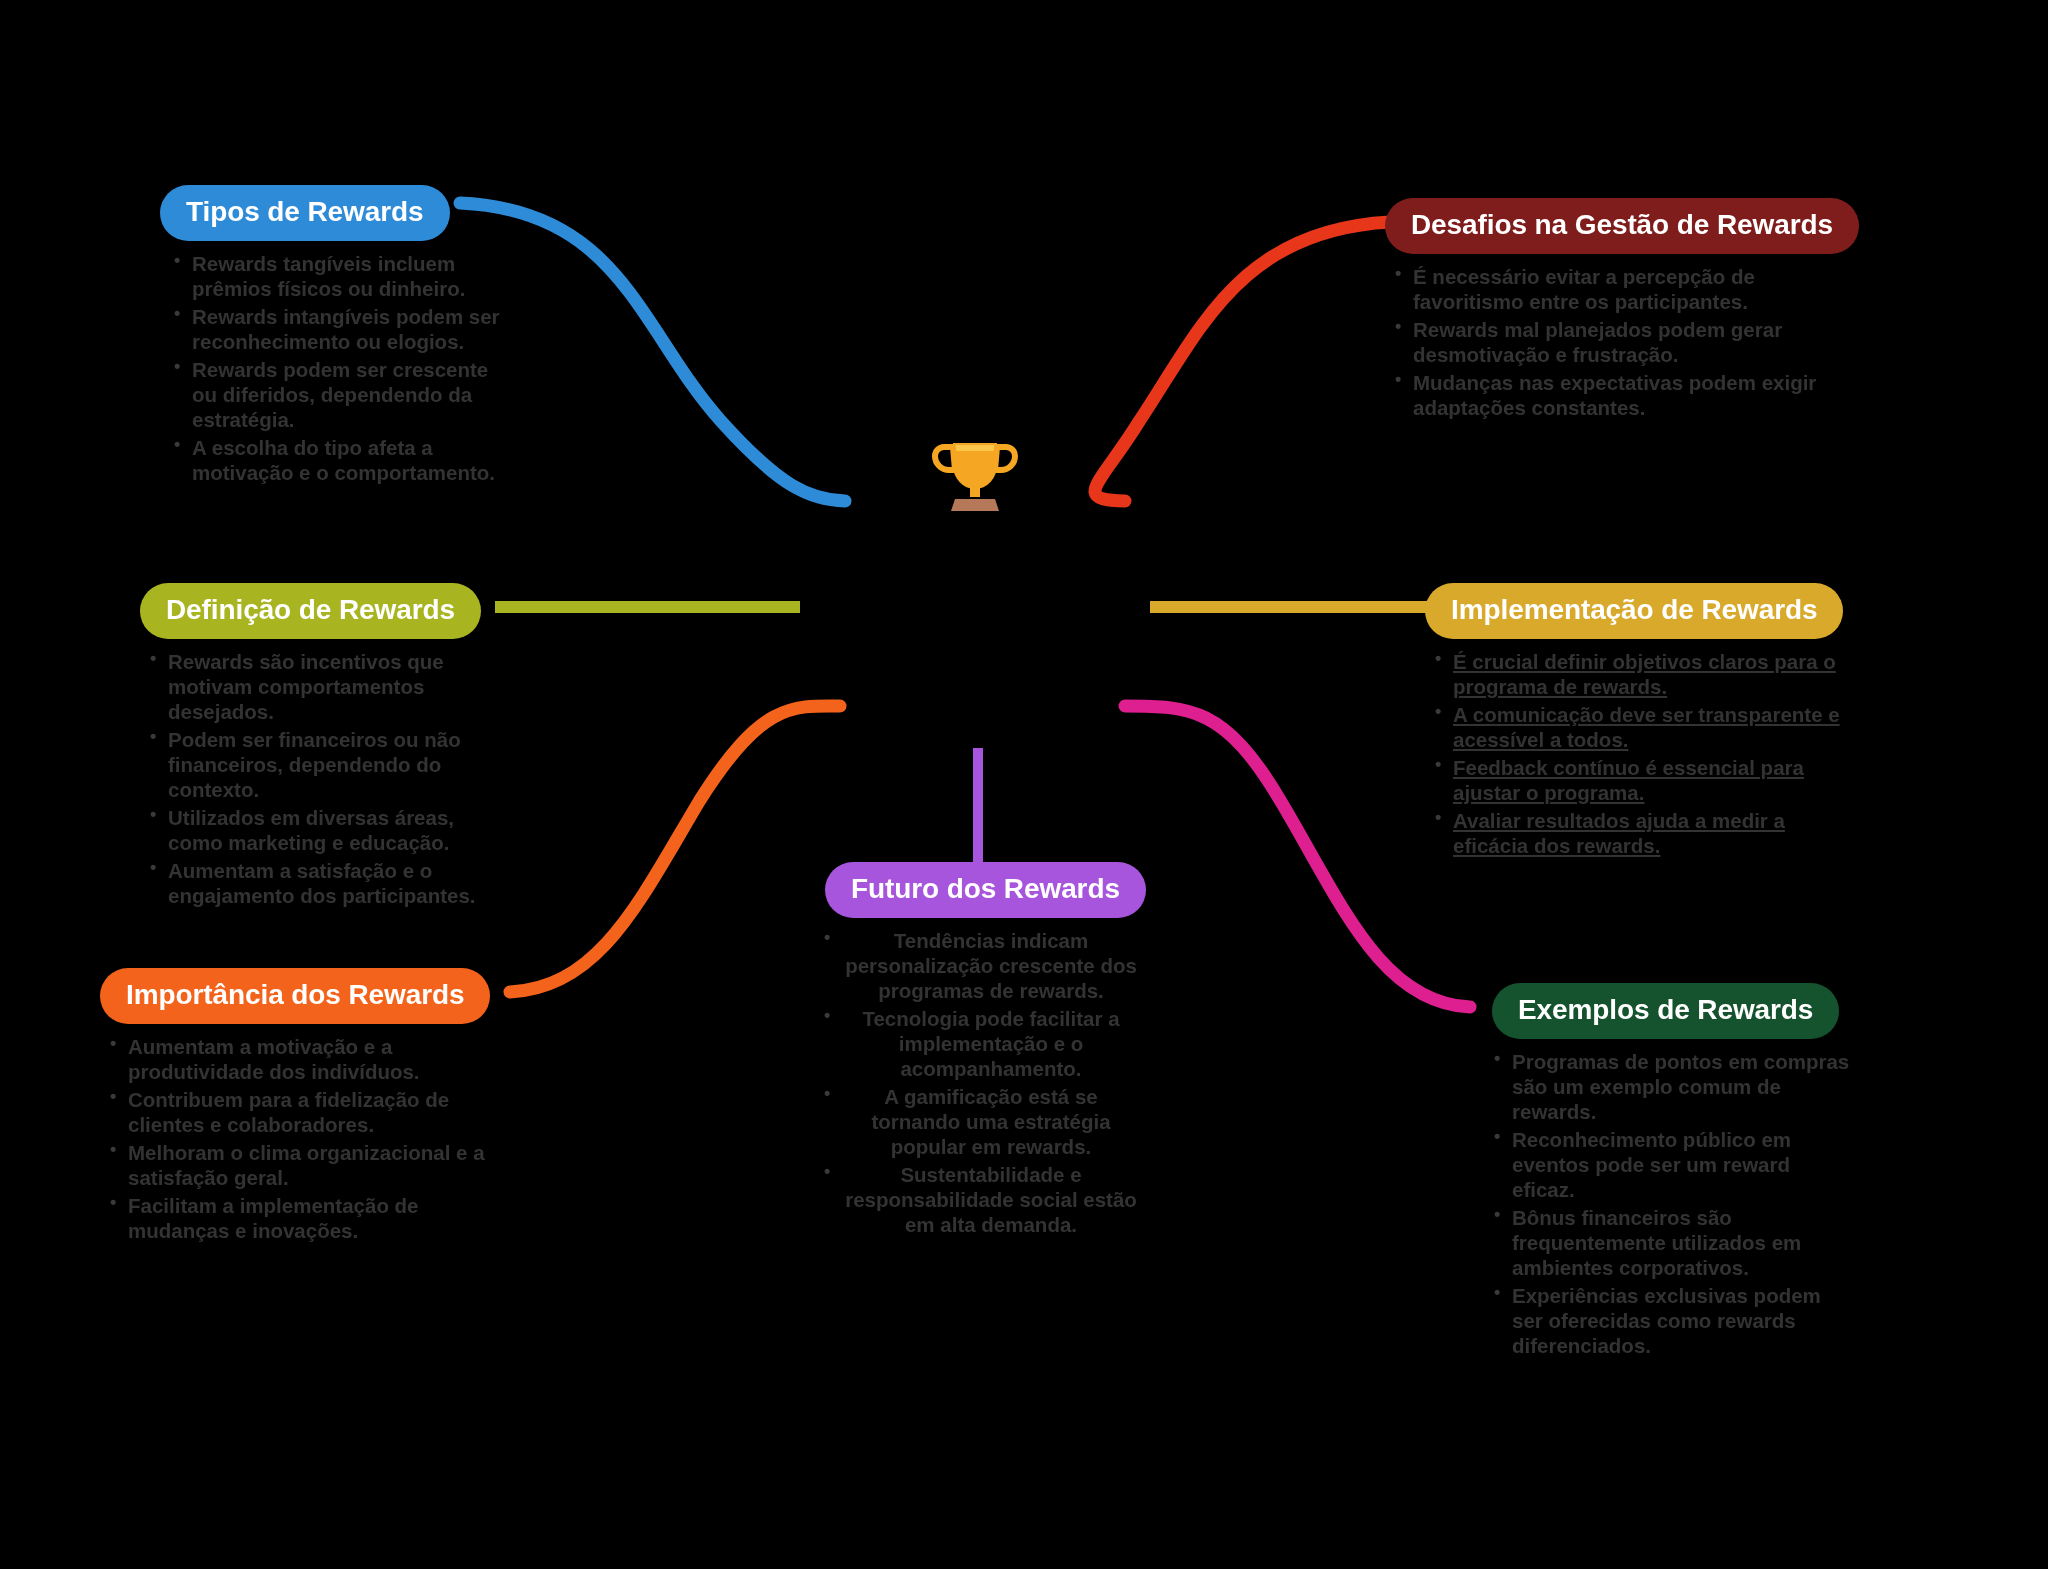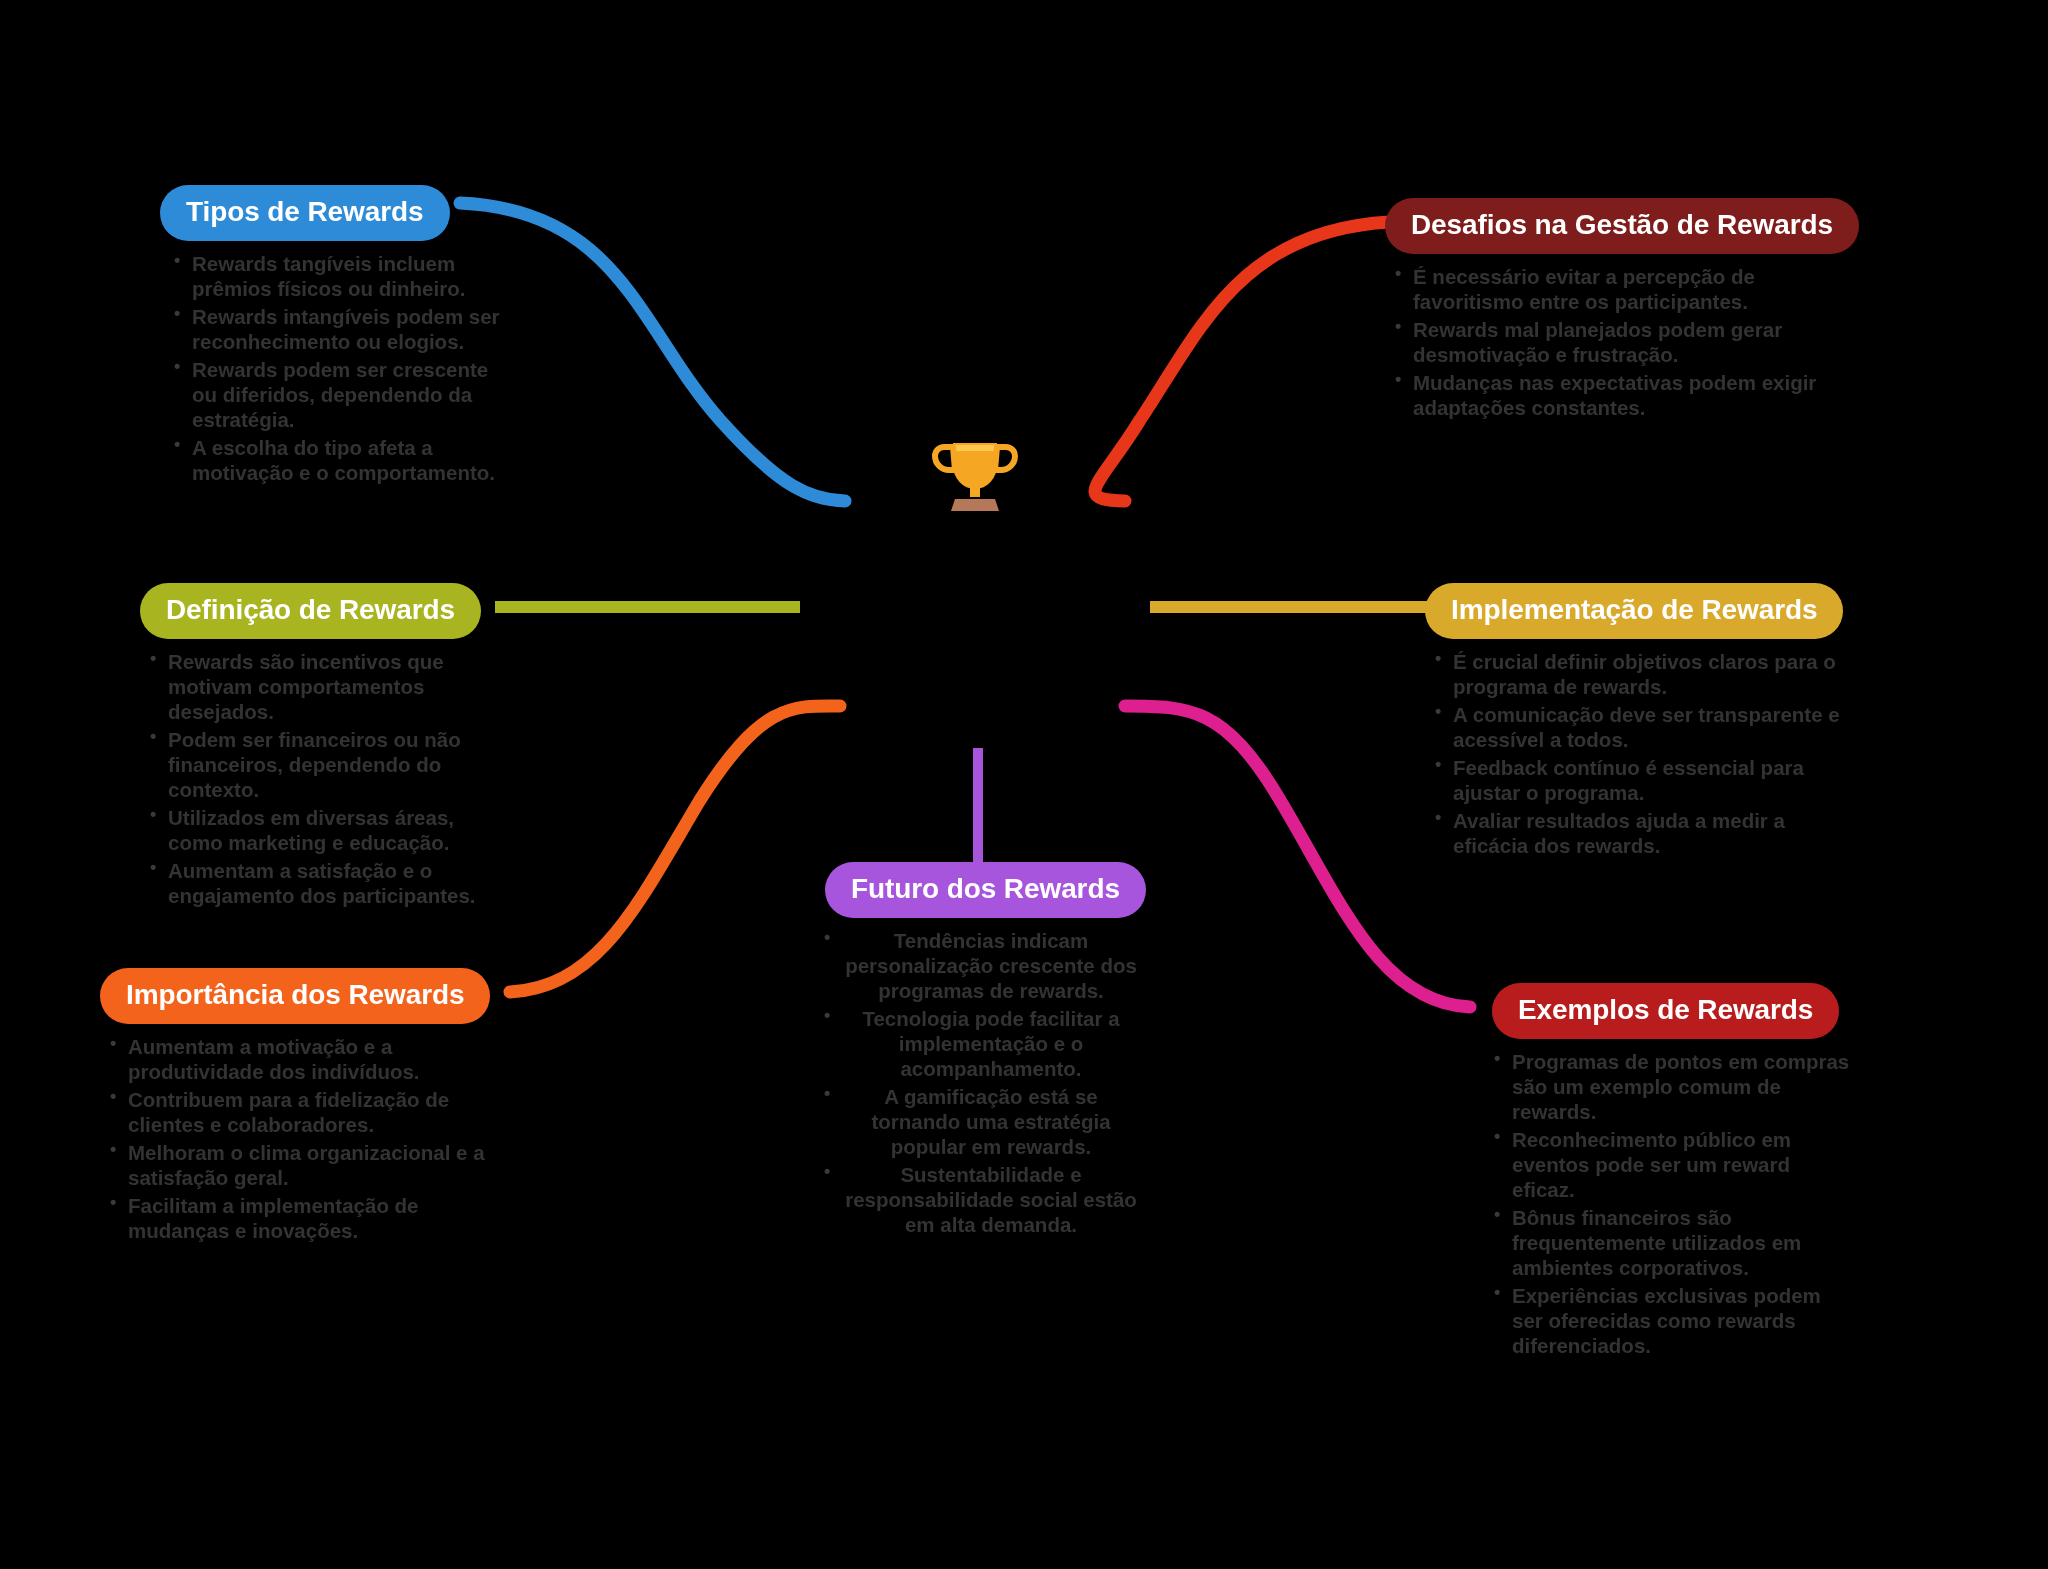--- a/index.html
+++ b/index.html
@@ -86,21 +86,21 @@
   #node-tipos .pill         { margin-left: 10px; }
   #node-definicao .pill     { margin-left: 0px; }
   #node-importancia .pill   { margin-left: 0px; }
   #node-futuro .pill        { margin-left: 15px; }
   #node-exemplos .pill      { margin-left: 12px; }
   #node-implementacao .pill { margin-left: 0px; }
 
   #node-tipos .bullets         { margin-left: 20px; width: 330px; }
   #node-desafios .bullets      { margin-left: 6px;  width: 450px; }
   #node-definicao .bullets     { margin-left: 6px;  width: 350px; }
-  #node-implementacao .bullets { margin-left: 6px;  width: 410px; }
+  #node-implementacao .bullets { margin-left: 6px;  width: 410px; text-decoration: underline; }
   #node-importancia .bullets   { margin-left: 6px;  width: 390px; }
   #node-futuro .bullets        { margin-left: 10px; width: 320px; text-align: center; }
   #node-exemplos .bullets      { margin-left: 10px; width: 360px; }
 
   
   #center-icon {
     position: absolute;
     left: 925px;
     top: 425px;
     width: 100px;
@@ -193,21 +193,21 @@
     <div class="pill" style="background:#A855DD">Futuro dos Rewards</div>
     <ul class="bullets">
       <li>Tendências indicam personalização crescente dos programas de rewards.</li>
       <li>Tecnologia pode facilitar a implementação e o acompanhamento.</li>
       <li>A gamificação está se tornando uma estratégia popular em rewards.</li>
       <li>Sustentabilidade e responsabilidade social estão em alta demanda.</li>
     </ul>
   </div>
 
   <div class="node" id="node-exemplos">
-    <div class="pill" style="background:#b91c1c">Exemplos de Rewards</div>
+    <div class="pill" style="background:#14532d">Exemplos de Rewards</div>
     <ul class="bullets">
       <li>Programas de pontos em compras são um exemplo comum de rewards.</li>
       <li>Reconhecimento público em eventos pode ser um reward eficaz.</li>
       <li>Bônus financeiros são frequentemente utilizados em ambientes corporativos.</li>
       <li>Experiências exclusivas podem ser oferecidas como rewards diferenciados.</li>
     </ul>
   </div>
 
 </div>
 

